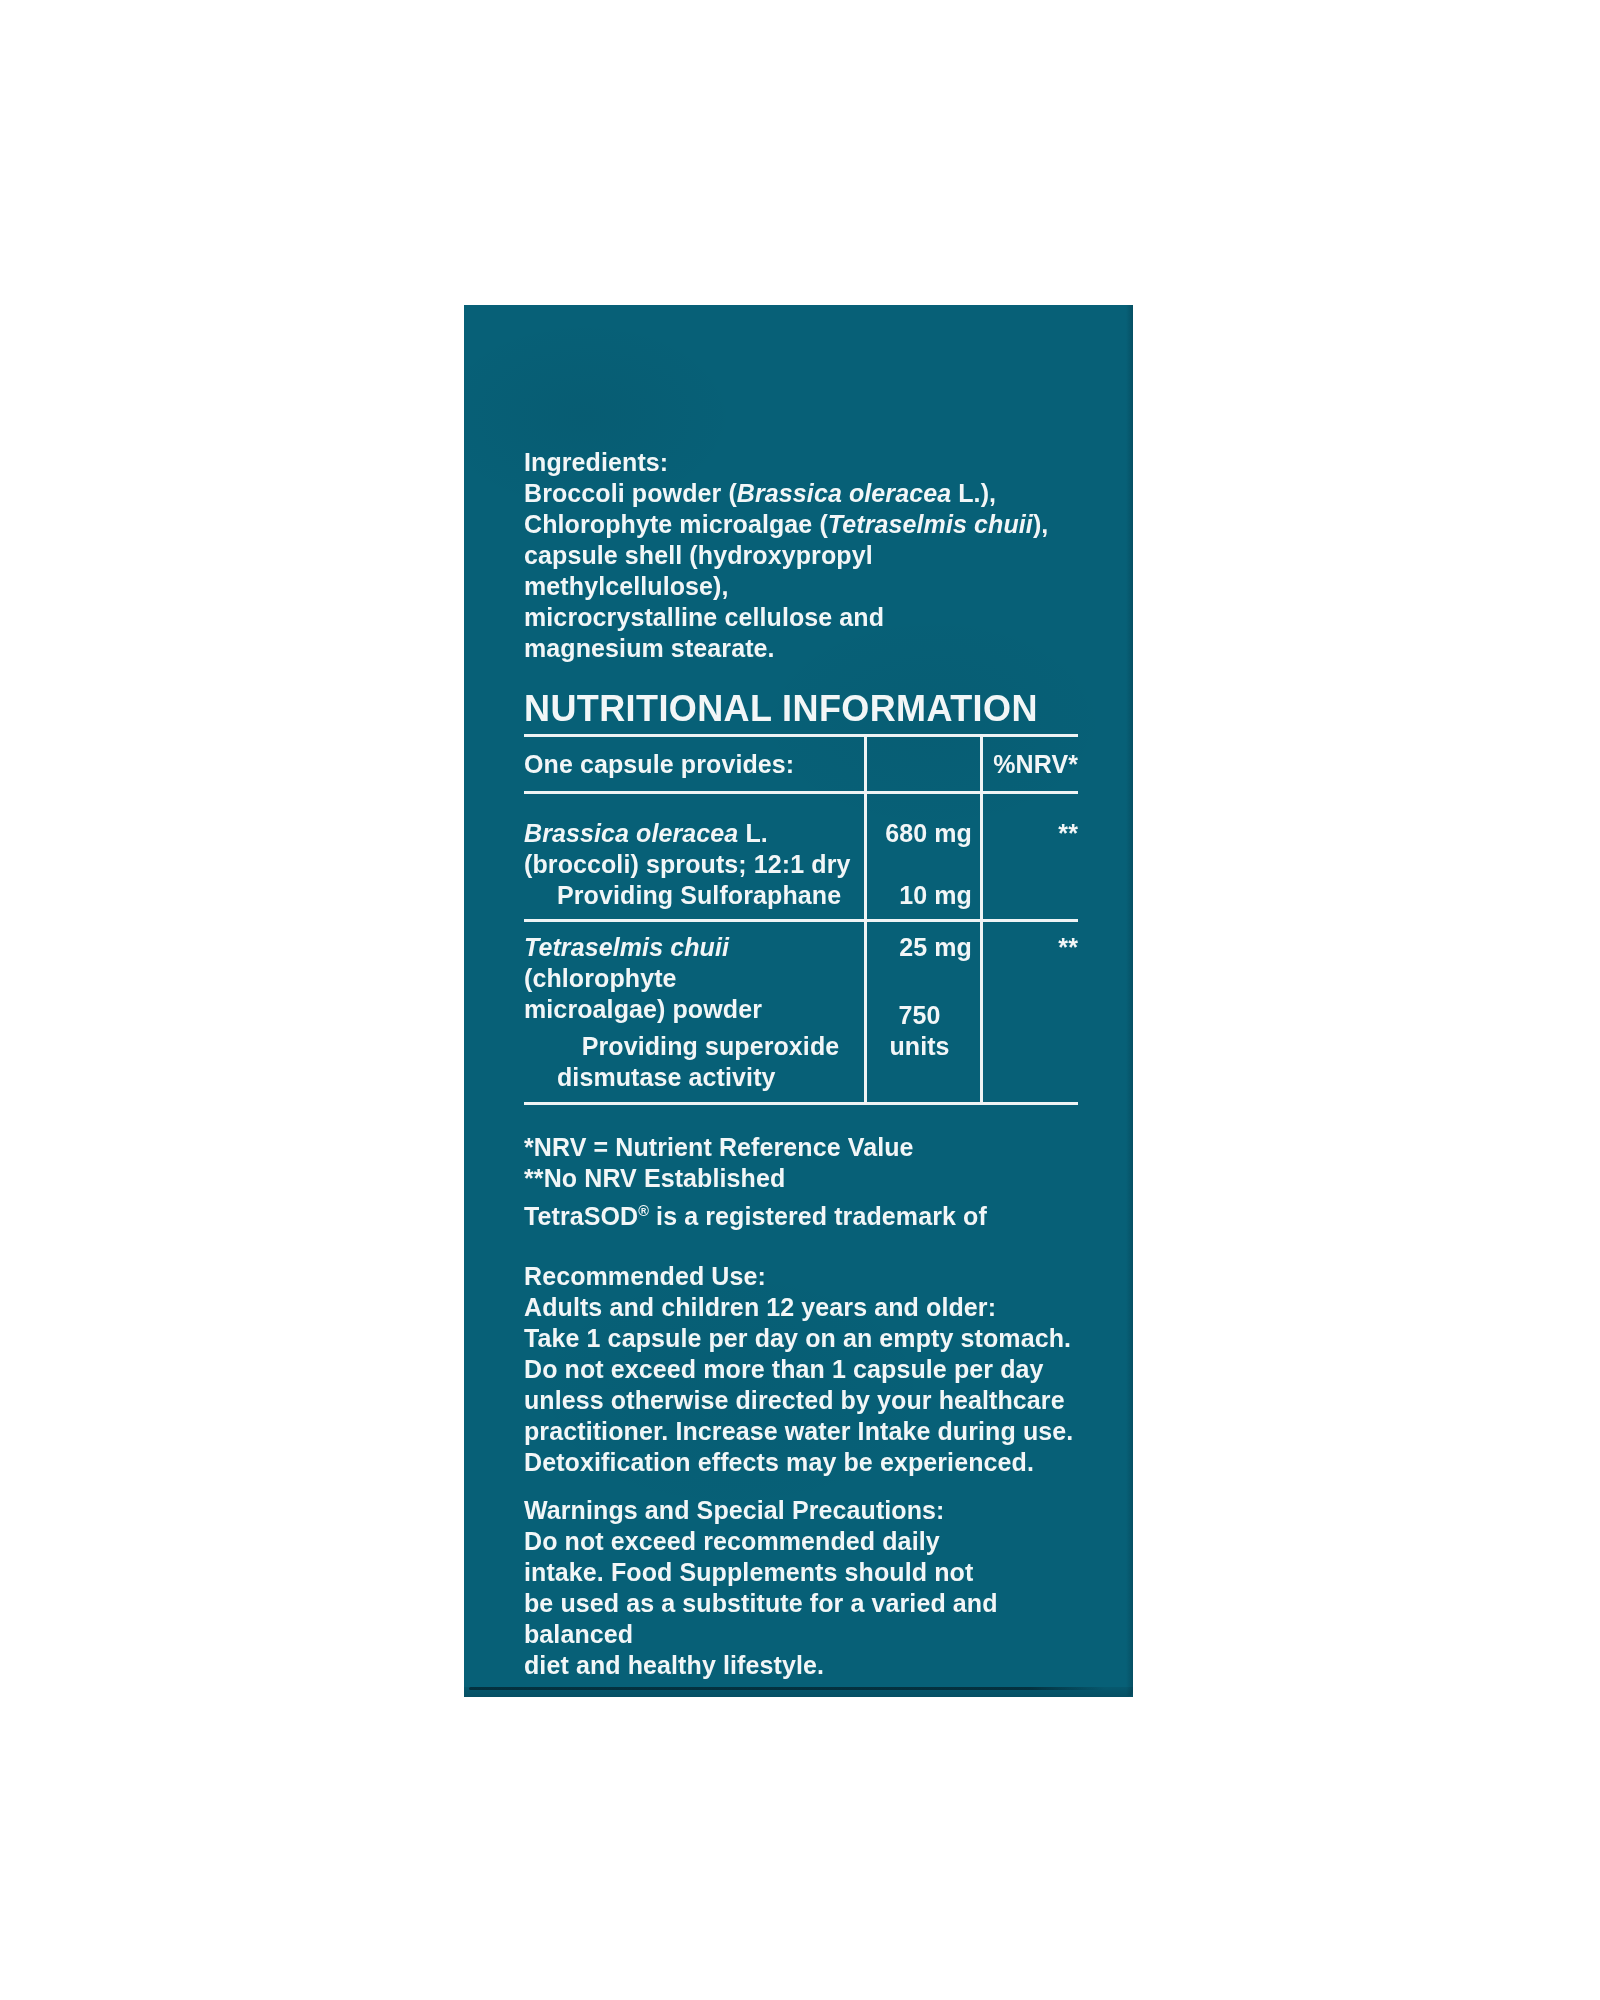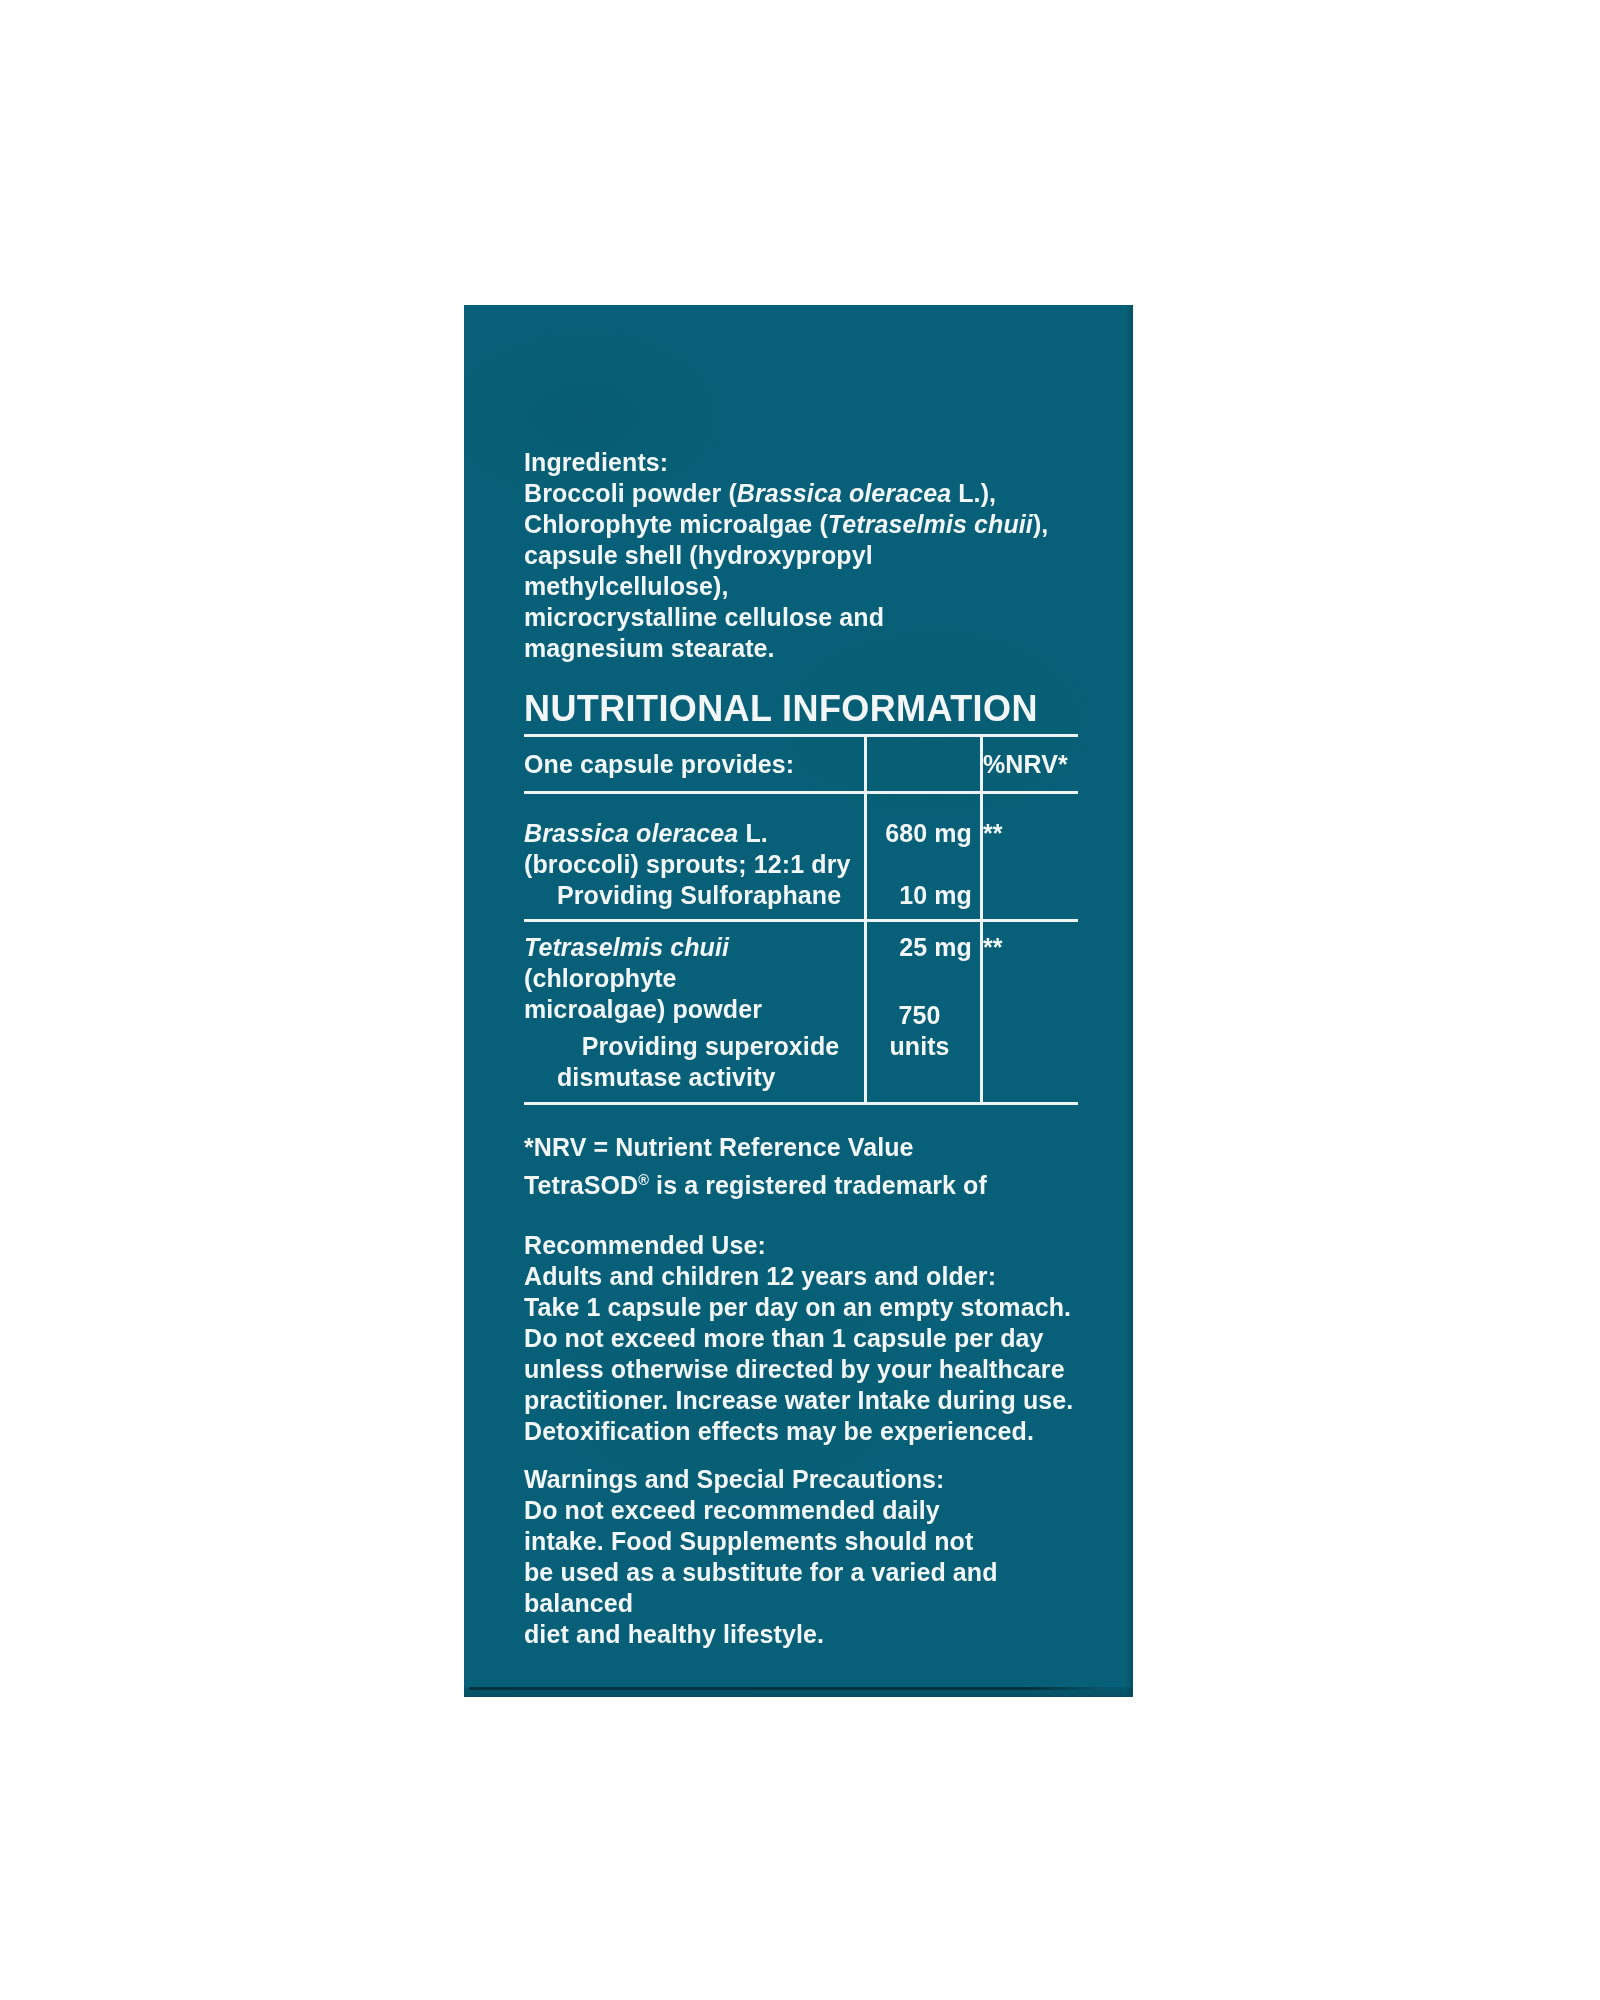--- a/index.html
+++ b/index.html
@@ -50,21 +50,21 @@
   }
   .t-grid{display:grid;grid-template-columns:340px 116px 98px;}
   .t-head{border-bottom:3px solid #eef4f5;}
   .t-head .cell{padding-top:12px;padding-bottom:11px;}
   .cell-mid,.cell-nrv{border-left:3px solid #eef4f5;}
   .t-group1{border-bottom:3px solid #eef4f5;}
   .g-pad1 .cell{padding-top:24px;padding-bottom:8px;}
   .g-pad2 .cell{padding-top:10px;padding-bottom:9px;}
   .cell{min-height:31px;}
   .amt{ text-align:right;padding-right:8px;}
-  .nrv-cell{text-align:left;}
+  .nrv-cell{text-align:right;}
   .sub-indent{padding-left:33px;}
   .sub-space{margin-top:6px;text-align:center;}
   .notes{margin-top:27px;}
   .tm{margin-top:7px;}
   .para-heading{font-weight:700;}
   .warn{margin-top:17px;}
 </style>
 </head>
 <body>
 
@@ -121,20 +121,21 @@
           <div class="ln"></div>
         </div>
         <div class="cell cell-nrv nrv-cell">
           <div class="ln">**</div>
         </div>
       </div>
     </div>
 
     <div class="notes">
       <div class="ln">*NRV = Nutrient Reference Value</div>
+      <div class="ln">**No NRV Established</div>
     </div>
 
     <div class="tm">
       <div class="ln"><span>TetraSOD</span><span class="sup">®</span><span> is a registered trademark of</span></div>
     </div>
 
     <div class="section-gap-sm">
       <div class="ln para-heading">Recommended Use:</div>
       <div class="ln">Adults and children 12 years and older:</div>
       <div class="ln">Take 1 capsule per day on an empty stomach.</div>

